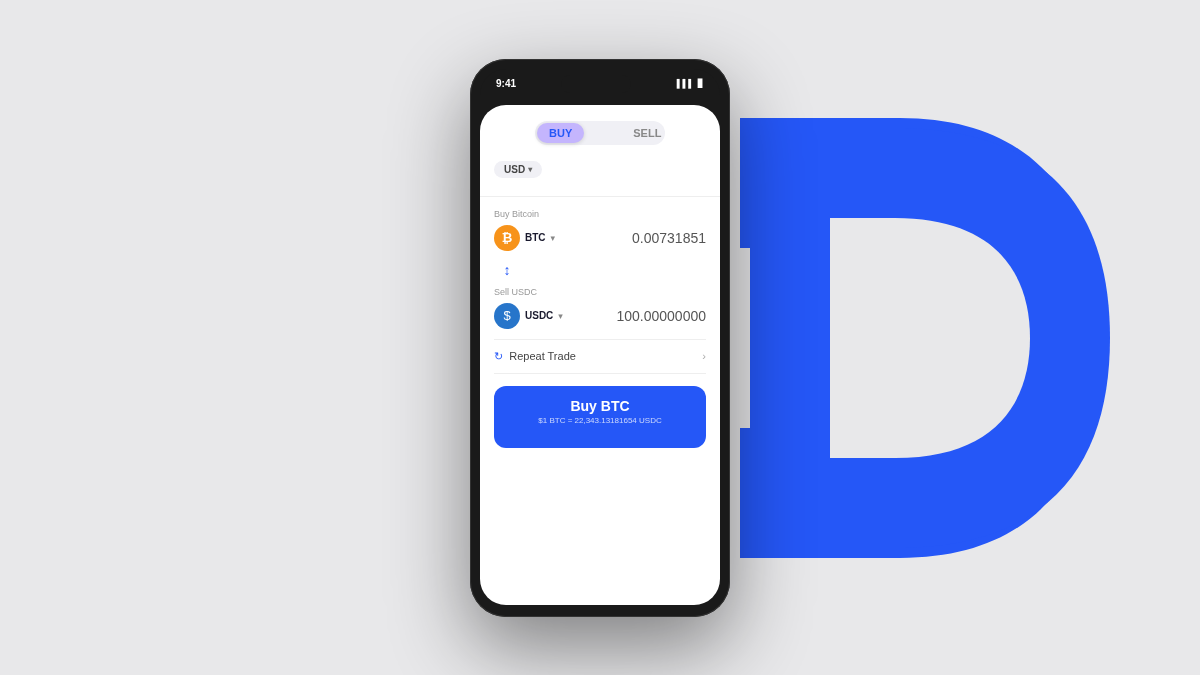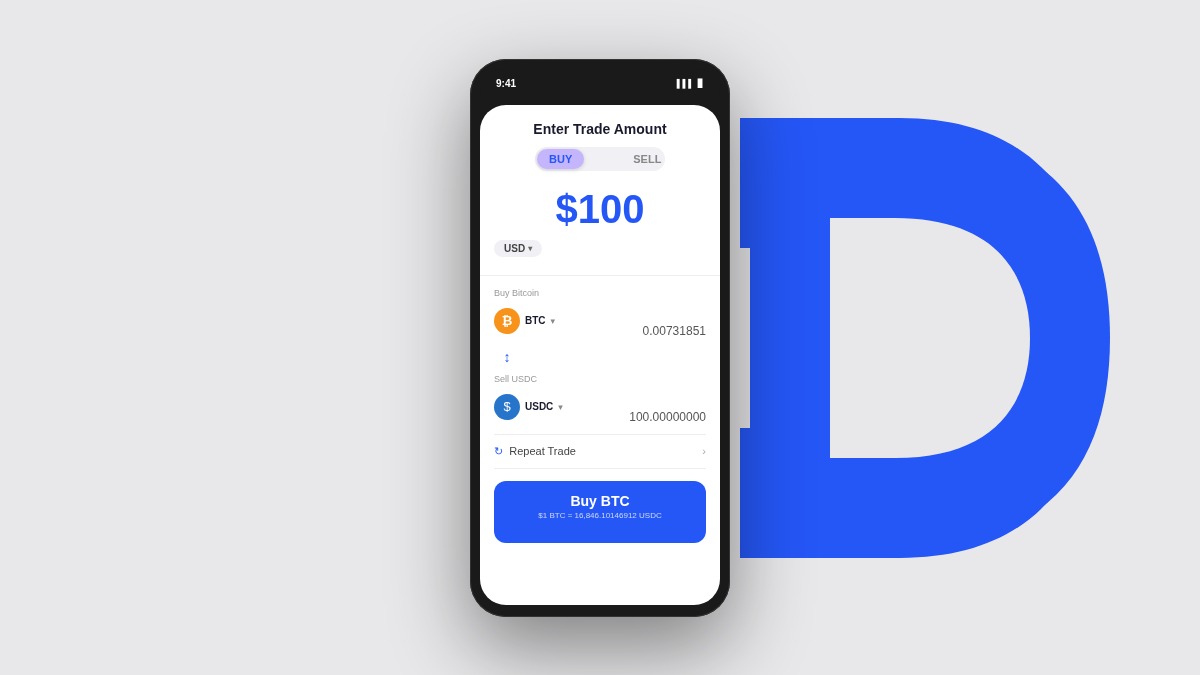--- a/index.html
+++ b/index.html
@@ -234,24 +234,23 @@
       font-weight: 600;
       color: #1a1a2e;
     }
 
     .crypto-chevron {
       font-size: 9px;
       color: #888;
     }
 
     .crypto-amount {
-      font-size: 12px;
+      font-size: 14px;
       color: #555;
       font-weight: 500;
-      margin-top: 20px;
     }
 
     
     .swap-arrow {
       display: flex;
       align-items: center;
       justify-content: flex-start;
       margin: 2px 0 8px 4px;
     }
 
@@ -343,28 +342,26 @@
       <div class="notch"></div>
       <div class="status-icons">
         <span>▌▌▌</span>
         <span>▊</span>
       </div>
     </div>
 
     <div class="phone-screen">
       <div class="screen-inner">
 
-        <div class="screen-title">Enter Trade Amount</div>
 
         <div class="toggle-container">
           <div class="toggle-btn active">BUY</div>
           <div class="toggle-btn inactive">SELL</div>
         </div>
 
-        <div class="amount-display">$100</div>
 
         <div class="currency-selector">
           <div class="currency-pill">
             <span>USD</span>
             <span class="chevron">▾</span>
           </div>
         </div>
 
         <div class="divider"></div>
 
@@ -395,19 +392,19 @@
         <div class="repeat-trade-row">
           <div class="repeat-trade-left">
             <span class="repeat-icon">↻</span>
             <span class="repeat-label">Repeat Trade</span>
           </div>
           <span class="repeat-chevron">›</span>
         </div>
 
         <div class="buy-btn">
           <span class="buy-btn-label">Buy BTC</span>
-          <span class="buy-btn-sublabel">$1 BTC = 16,846.10146912 USDC</span>
+          <span class="buy-btn-sublabel">$1 BTC = 22,343.13181654 USDC</span>
         </div>
 
       </div>
     </div>
   </div>
 </div>
 
 </body></html>

